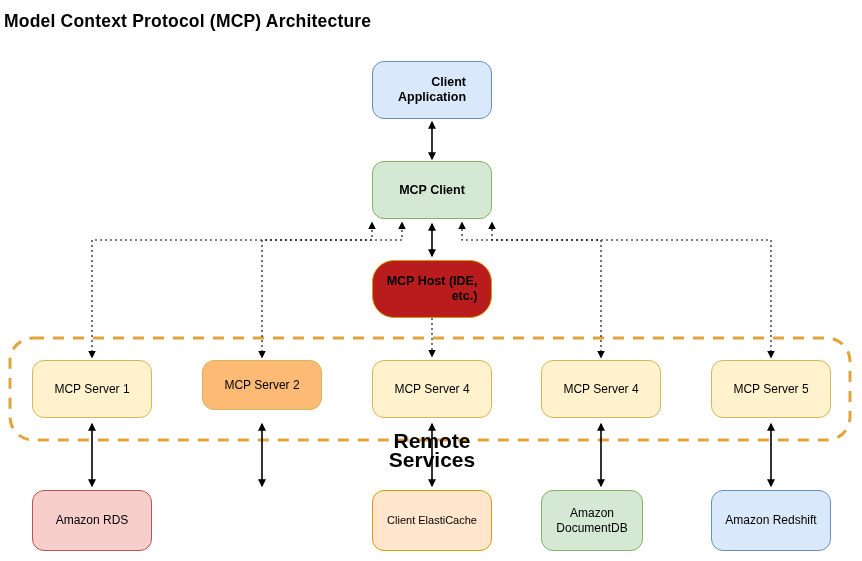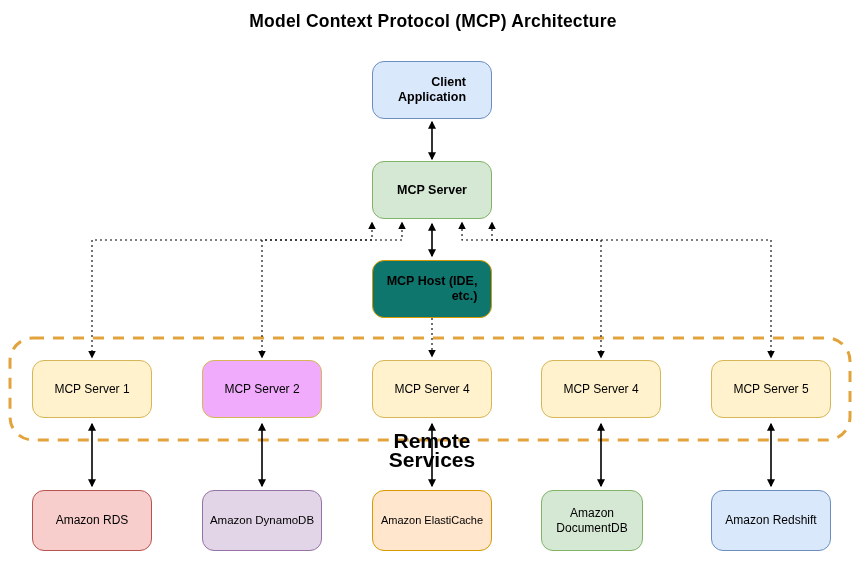--- a/index.html
+++ b/index.html
@@ -1,21 +1,21 @@
 <!DOCTYPE html>
 <html><head>
 <meta charset="utf-8">
 <style>
   html,body{margin:0;padding:0;background:#fff;}
   .canvas{
     position:relative;width:862px;height:561px;background:#ffffff;
     font-family:"Liberation Sans",sans-serif;color:#000;overflow:hidden;
   }
   .title{
-    position:absolute;left:4px;right:0;top:11px;text-align:center;
+    position:absolute;left:4px;right:0;top:11px;
     font-size:17.5px;font-weight:700;letter-spacing:.2px;
   }
   svg.wires{position:absolute;left:0;top:0;width:862px;height:561px;}
   .node{
     position:absolute;box-sizing:border-box;border:1px solid #666;border-radius:12px;
     display:flex;align-items:center;justify-content:center;text-align:center;
     font-size:12px;line-height:15px;padding:2px 4px;
   }
   .node .lbl{white-space:pre-line;}
   .node.bold{font-weight:700;font-size:12.5px;text-align:right;}
@@ -62,55 +62,52 @@
     <path class="wire solid" d="M601 424 L601 486" marker-start="url(#arr)" marker-end="url(#arr)"></path>
     <path class="wire solid" d="M771 424 L771 486" marker-start="url(#arr)" marker-end="url(#arr)"></path>
   </svg>
 
   <div class="node bold" style="left: 372px; top: 61px; width: 120px; height: 58px; background-color: rgb(218, 232, 252); border-color: rgb(108, 142, 191);">
     <span class="lbl">Client
 Application</span>
   </div>
 
   <div class="node bold" style="left: 372px; top: 161px; width: 120px; height: 58px; background-color: rgb(213, 232, 212); border-color: rgb(130, 179, 102);">
-    <span class="lbl">MCP Server</span>
+    <span class="lbl">MCP Client</span>
   </div>
 
-  <div class="node bold" style="left: 372px; top: 260px; width: 120px; height: 58px; background-color: #0f766e; border-color: rgb(215, 155, 0);">
+  <div class="node bold" style="left: 372px; top: 260px; width: 120px; height: 58px; background-color: #b91c1c; border-color: rgb(215, 155, 0); border-radius: 22px;">
     <span class="lbl">MCP Host (IDE,
 etc.)</span>
   </div>
 
   <div class="node" style="left: 32px; top: 360px; width: 120px; height: 58px; background-color: rgb(255, 242, 204); border-color: rgb(214, 182, 86);">
     <span class="lbl">MCP Server 1</span>
   </div>
-  <div class="node" style="left: 202px; top: 360px; width: 120px; height: 58px; background-color: #f0abfc; border-color: rgb(214, 182, 86);">
+  <div class="node" style="left: 202px; top: 360px; width: 120px; height: 50px; background-color: #fdba74; border-color: rgb(214, 182, 86);">
     <span class="lbl">MCP Server 2</span>
   </div>
   <div class="node" style="left: 372px; top: 360px; width: 120px; height: 58px; background-color: rgb(255, 242, 204); border-color: rgb(214, 182, 86);">
     <span class="lbl">MCP Server 4</span>
   </div>
   <div class="node" style="left: 541px; top: 360px; width: 120px; height: 58px; background-color: rgb(255, 242, 204); border-color: rgb(214, 182, 86); text-align: center;">
     <span class="lbl">MCP Server 4</span>
   </div>
   <div class="node" style="left: 711px; top: 360px; width: 120px; height: 58px; background-color: rgb(255, 242, 204); border-color: rgb(214, 182, 86);">
     <span class="lbl">MCP Server 5</span>
   </div>
 
   <div class="remote-label">Remote
 Services</div>
 
   <div class="node" style="left: 32px; top: 490px; width: 120px; height: 61px; background-color: rgb(248, 206, 204); border-color: rgb(184, 84, 80);">
     <span class="lbl">Amazon RDS</span>
   </div>
-  <div class="node" style="left: 202px; top: 490px; width: 120px; height: 61px; background-color: rgb(225, 213, 231); border-color: rgb(150, 115, 166);">
-    <span class="lbl" style="font-size:11.5px">Amazon DynamoDB</span>
-  </div>
   <div class="node" style="left: 372px; top: 490px; width: 120px; height: 61px; background-color: rgb(255, 230, 204); border-color: rgb(215, 155, 0);">
-    <span class="lbl" style="font-size:11px;white-space:nowrap">Amazon ElastiCache</span>
+    <span class="lbl" style="font-size:11px;white-space:nowrap">Client ElastiCache</span>
   </div>
   <div class="node" style="left: 541px; top: 490px; width: 102px; height: 61px; background-color: rgb(213, 232, 212); border-color: rgb(130, 179, 102);">
     <span class="lbl">Amazon
 DocumentDB</span>
   </div>
   <div class="node" style="left: 711px; top: 490px; width: 120px; height: 61px; background-color: rgb(218, 232, 252); border-color: rgb(108, 142, 191);">
     <span class="lbl">Amazon Redshift</span>
   </div>
 
 </div>

